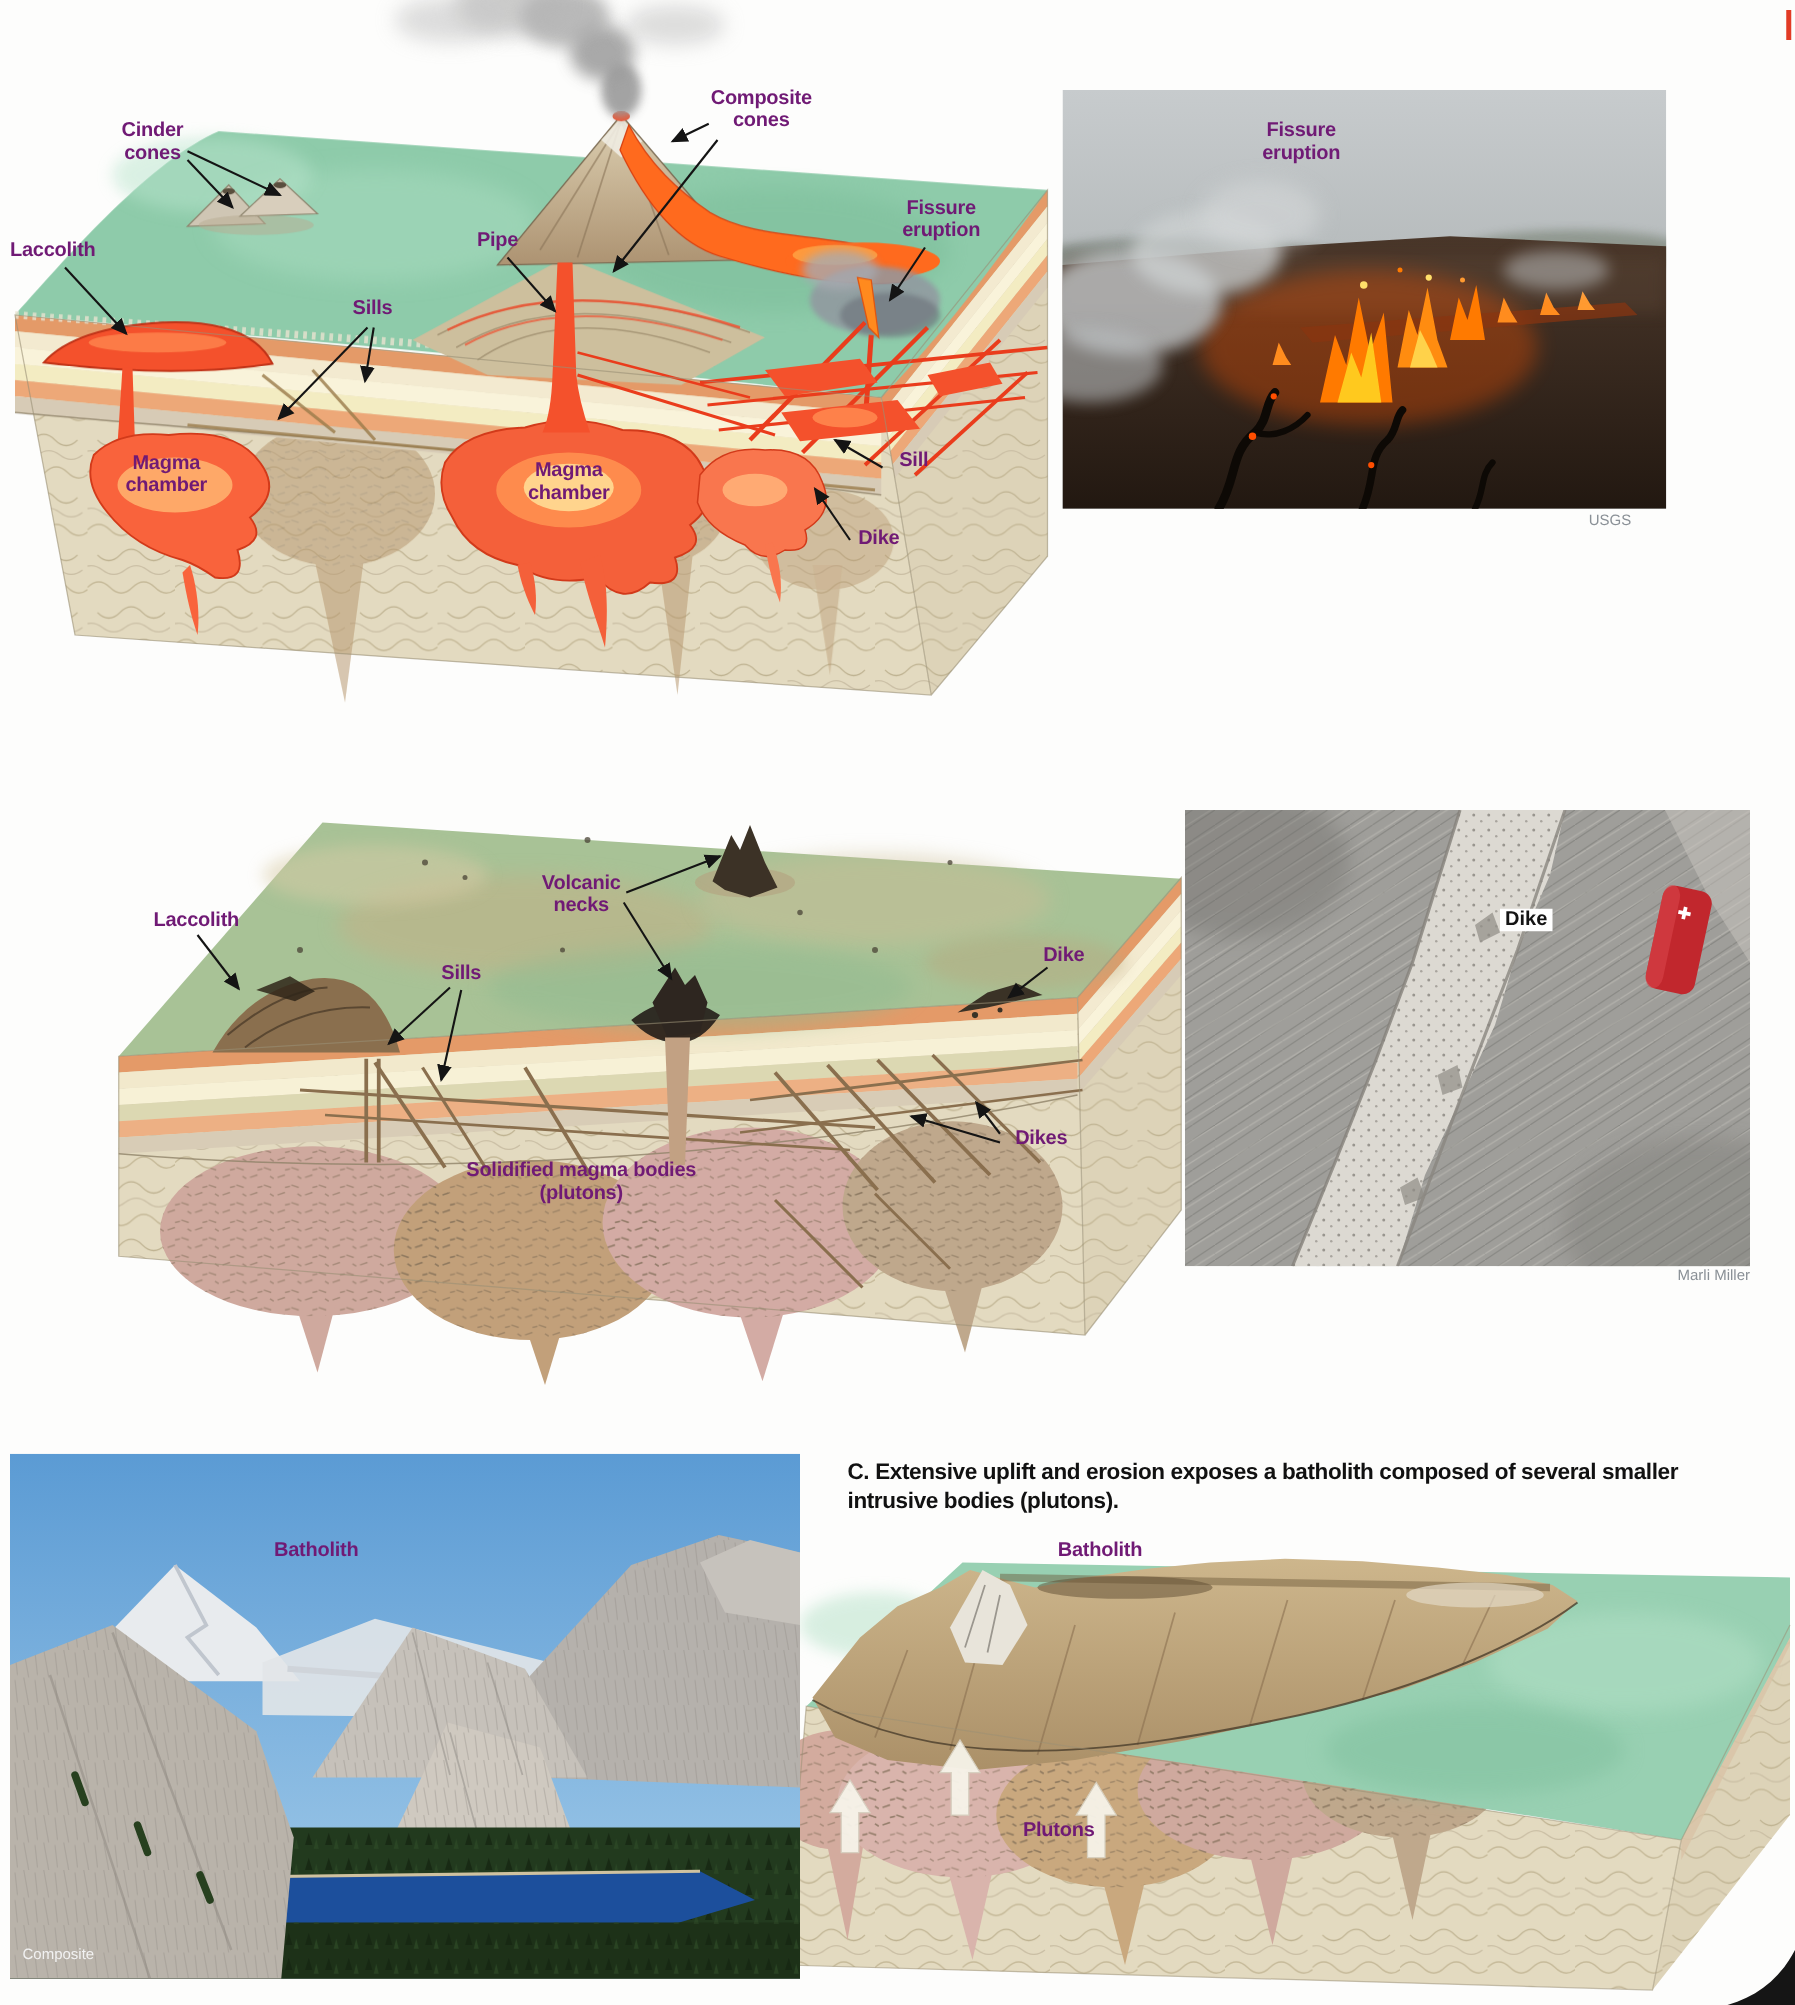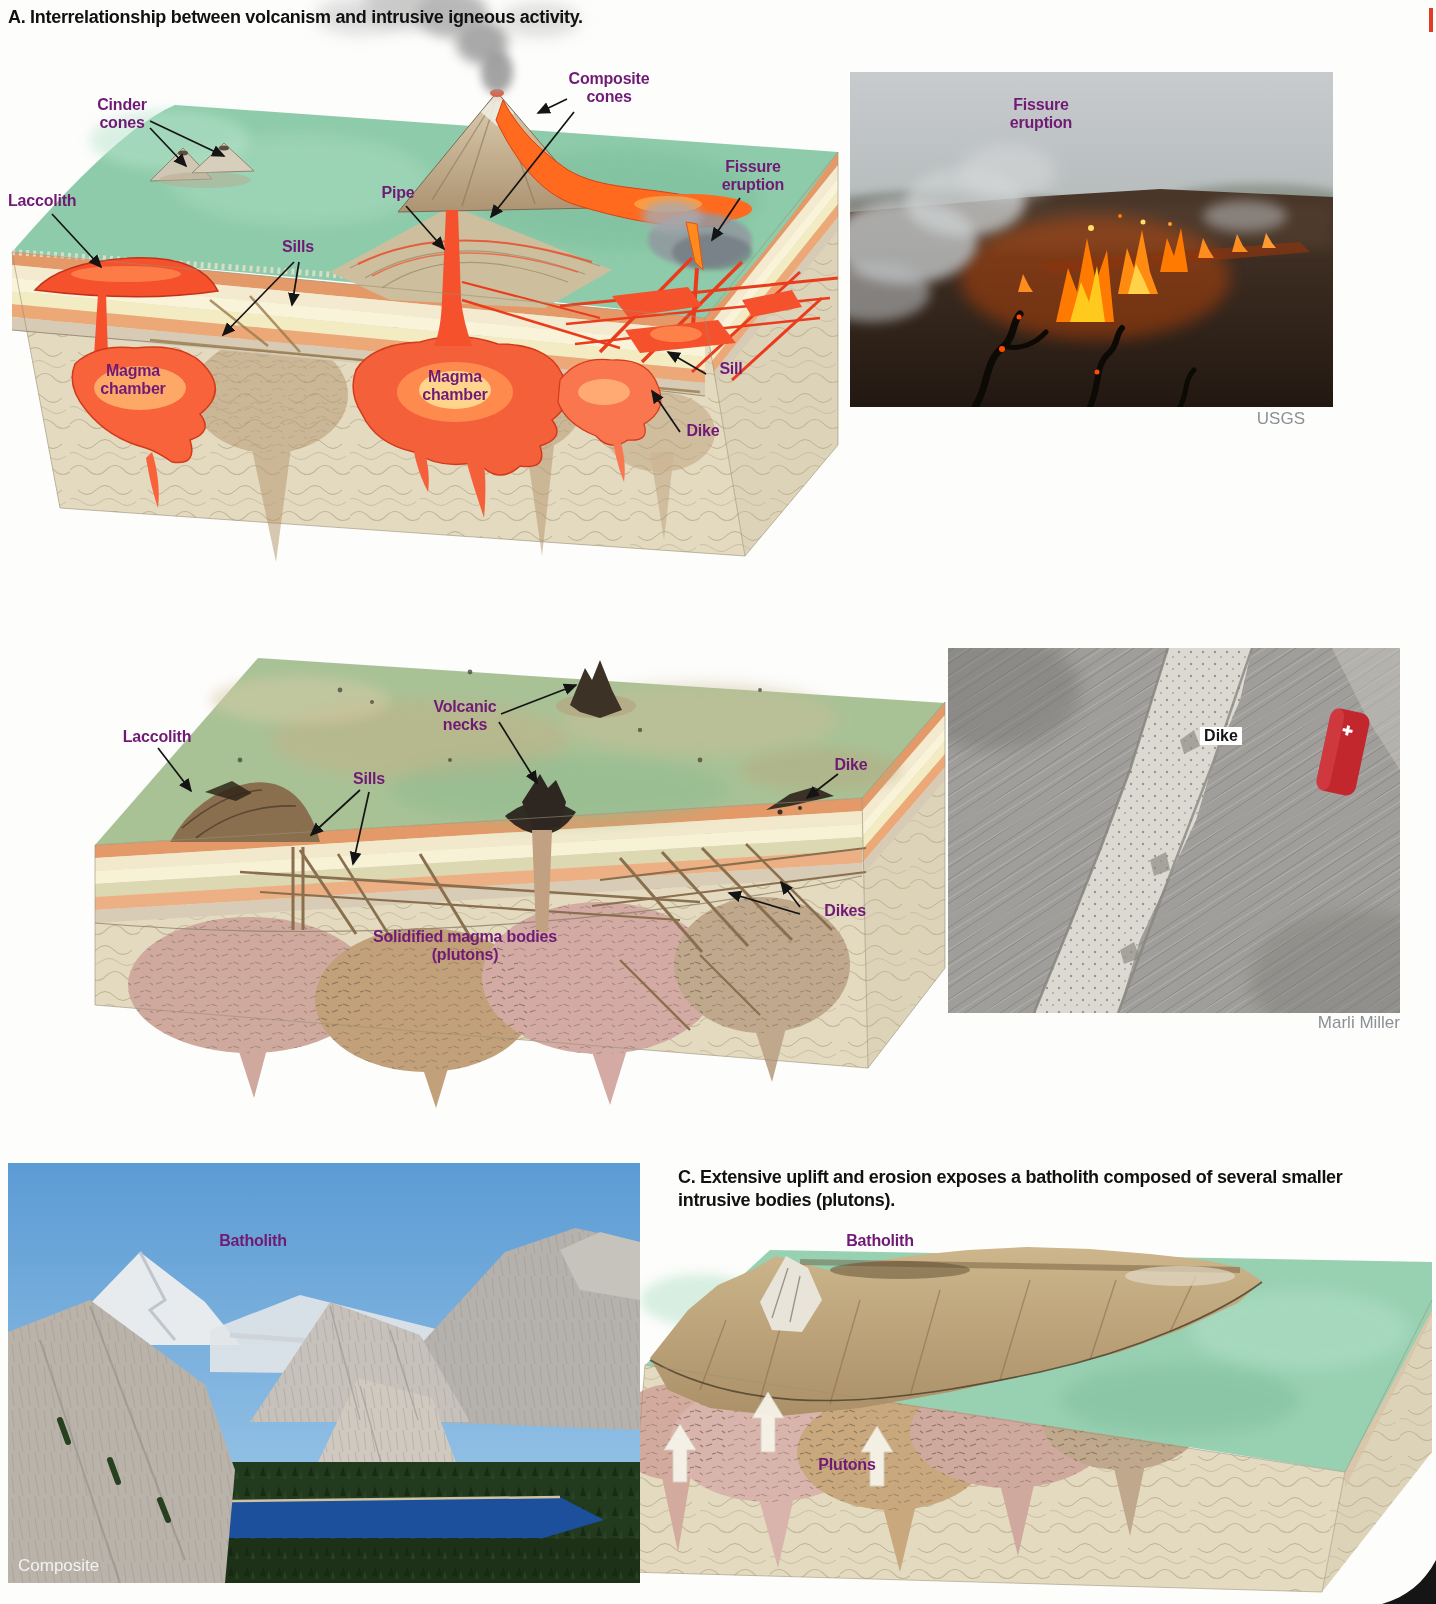--- a/index.html
+++ b/index.html
@@ -4,21 +4,21 @@
 <style>
   html,body{margin:0;padding:0;background:#ffffff;}
   #fig{position:relative;width:1436px;height:1604px;background:#fdfdfc;overflow:hidden;
        font-family:"Liberation Sans", sans-serif;}
   #art{position:absolute;left:0;top:0;}
   .ttl{position:absolute;font-weight:bold;font-size:18px;line-height:1.28;color:#111;
        letter-spacing:-0.3px;white-space:pre-line;z-index:3;}
   .lbl{position:absolute;font-weight:bold;font-size:16px;line-height:1.12;color:#701a75;
        text-align:center;letter-spacing:-0.2px;white-space:pre-line;z-index:3;}
   .lbl.left{text-align:left;}
-  .credit{position:absolute;font-size:17px;color:#8a9096;z-index:3;}
+  .credit{position:absolute;font-size:12px;color:#8a9096;z-index:3;}
   .credit.right{text-align:right;}
   .credit.white{color:#f2f2f2;}
   .cap-box{position:absolute;z-index:3;text-align:center;}
   .cap-white-bg{display:inline-block;background:#ffffff;padding:0 4px;font-weight:bold;
        font-size:16px;color:#141414;}
   .red-tick{position:absolute;left:1429px;top:8px;width:4px;height:24px;background:#e23b25;z-index:4;}
 </style>
 </head>
 <body>
 
@@ -493,21 +493,20 @@
   <path d="M360,790 L311,835" marker-end="url(#ah)"></path>
   <path d="M369,792 L353,864" marker-end="url(#ah)"></path>
   <path d="M838,774 L807,798" marker-end="url(#ah)"></path>
   <path d="M800,914 L729,893" marker-end="url(#ah)"></path>
   <path d="M800,907 L781,882" marker-end="url(#ah)"></path>
 </g>
 
 <path d="M1436,1560 C1424,1583 1406,1597 1382,1604 L1436,1604 Z" fill="#151515"></path>
 </svg>
 
-<div class="ttl" style="left:8px;top:6px;width:720px;">A. Interrelationship between volcanism and intrusive igneous activity.</div>
 <div class="ttl" style="left:678px;top:1166px;width:750px;">C. Extensive uplift and erosion exposes a batholith composed of several smaller
 intrusive bodies (plutons).</div>
 
 <div class="lbl" style="left:72px;top:96px;width:100px;">Cinder
 cones</div>
 <div class="lbl left" style="left:8px;top:192px;width:92px;">Laccolith</div>
 <div class="lbl" style="left:374px;top:184px;width:48px;">Pipe</div>
 <div class="lbl" style="left:266px;top:238px;width:64px;">Sills</div>
 <div class="lbl" style="left:556px;top:70px;width:106px;">Composite
 cones</div>
@@ -521,21 +520,21 @@
 <div class="lbl" style="left:676px;top:422px;width:54px;">Dike</div>
 <div class="lbl" style="left:990px;top:96px;width:102px;">Fissure
 eruption</div>
 <div class="credit right" style="left:1195px;top:409px;width:110px;">USGS</div>
 
 <div class="lbl" style="left:110px;top:728px;width:94px;">Laccolith</div>
 <div class="lbl" style="left:422px;top:698px;width:86px;">Volcanic
 necks</div>
 <div class="lbl" style="left:340px;top:770px;width:58px;">Sills</div>
 <div class="lbl" style="left:824px;top:756px;width:54px;">Dike</div>
-<div class="lbl" style="left:800px;top:902px;width:66px;text-align:right;">Dikes</div>
+<div class="lbl" style="left:800px;top:902px;width:66px;">Dikes</div>
 <div class="lbl" style="left:348px;top:928px;width:234px;">Solidified magma bodies
 (plutons)</div>
 <div class="cap-box" style="left:1188px;top:727px;width:66px;"><span class="cap-white-bg">Dike</span></div>
 <div class="credit right" style="left:1295px;top:1013px;width:105px;">Marli Miller</div>
 
 <div class="lbl" style="left:836px;top:1232px;width:88px;">Batholith</div>
 <div class="lbl" style="left:804px;top:1456px;width:86px;">Plutons</div>
 <div class="lbl" style="left:208px;top:1232px;width:90px;">Batholith</div>
 <div class="credit white" style="left:18px;top:1556px;width:120px;">Composite</div>
 

